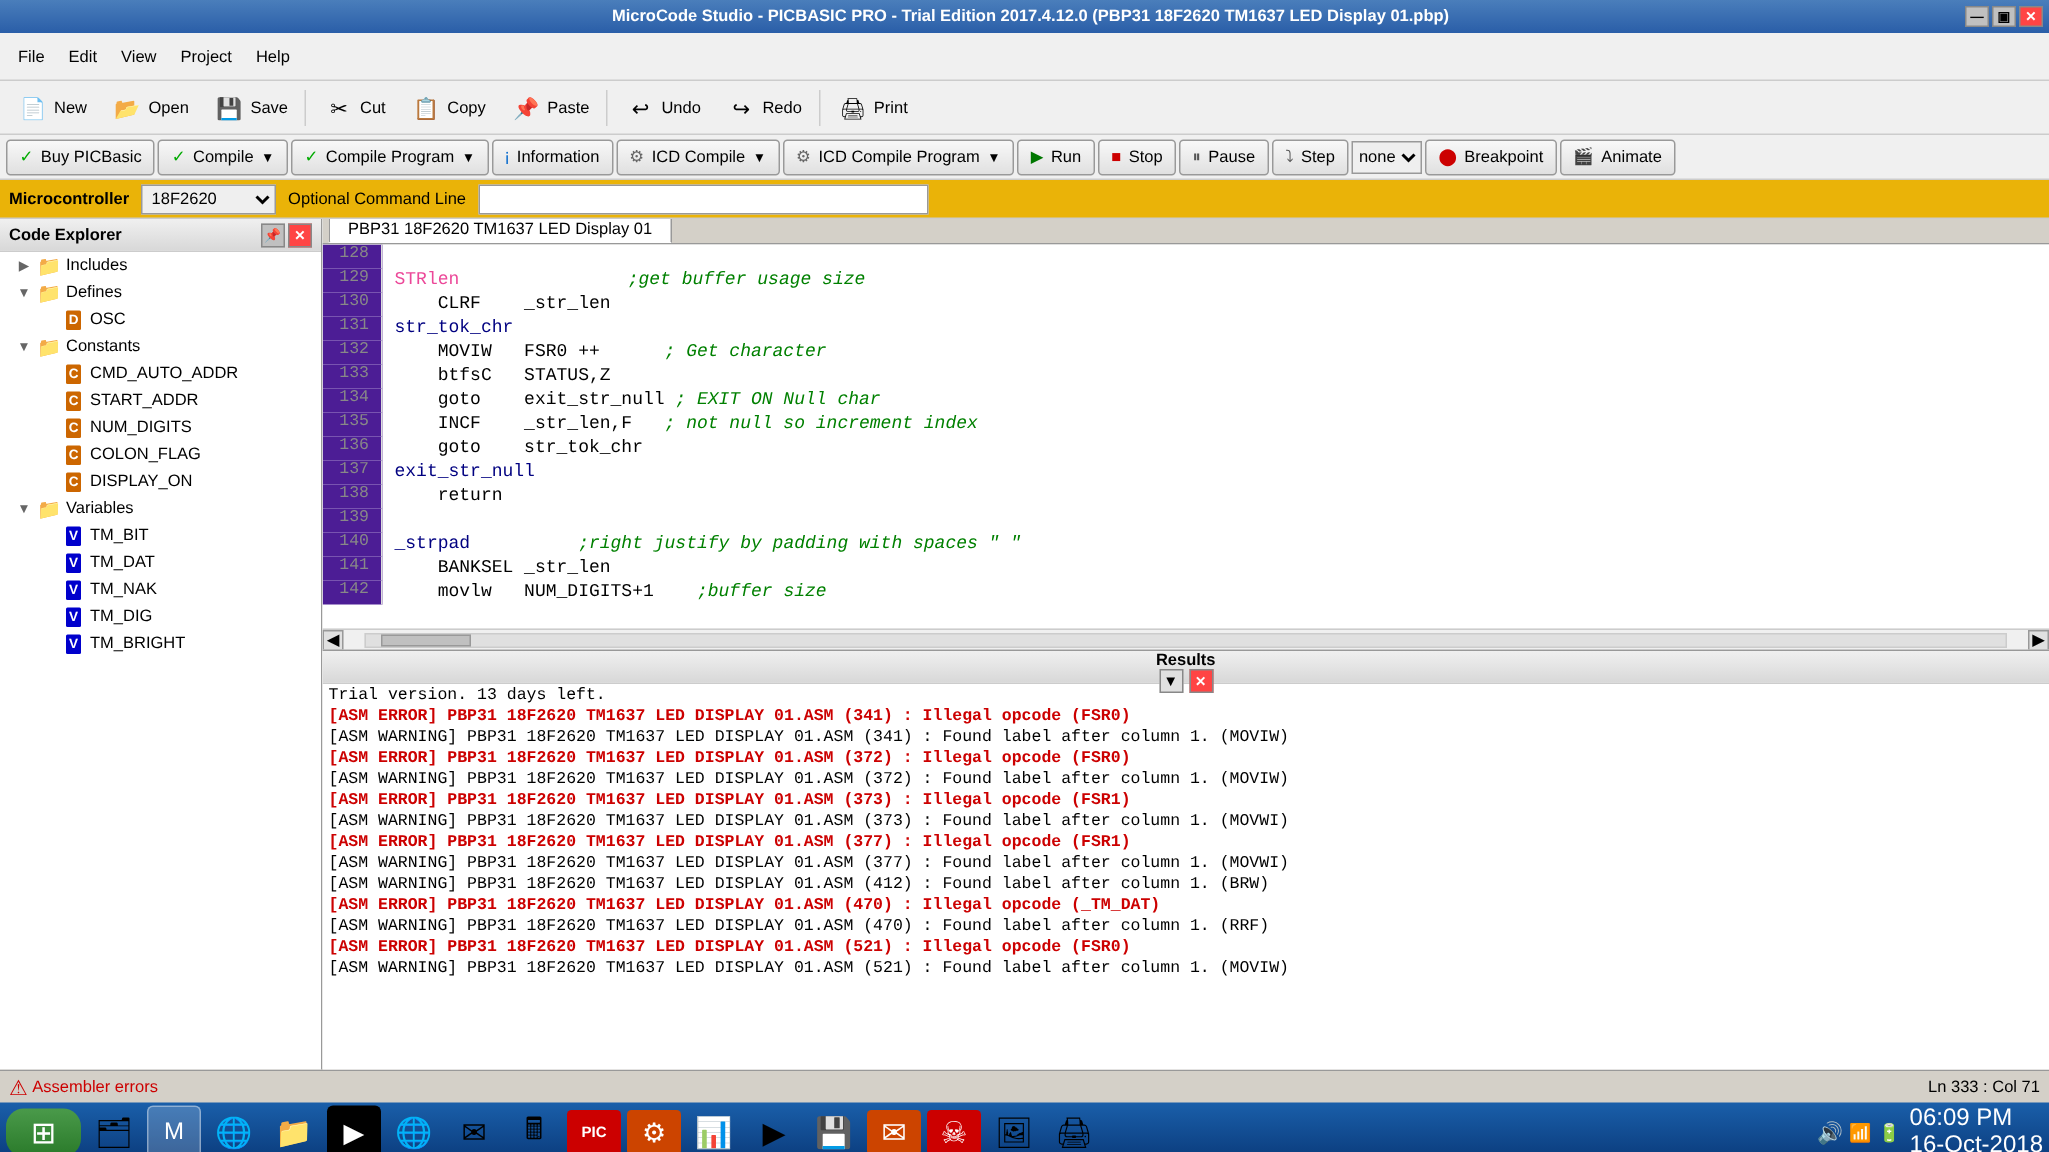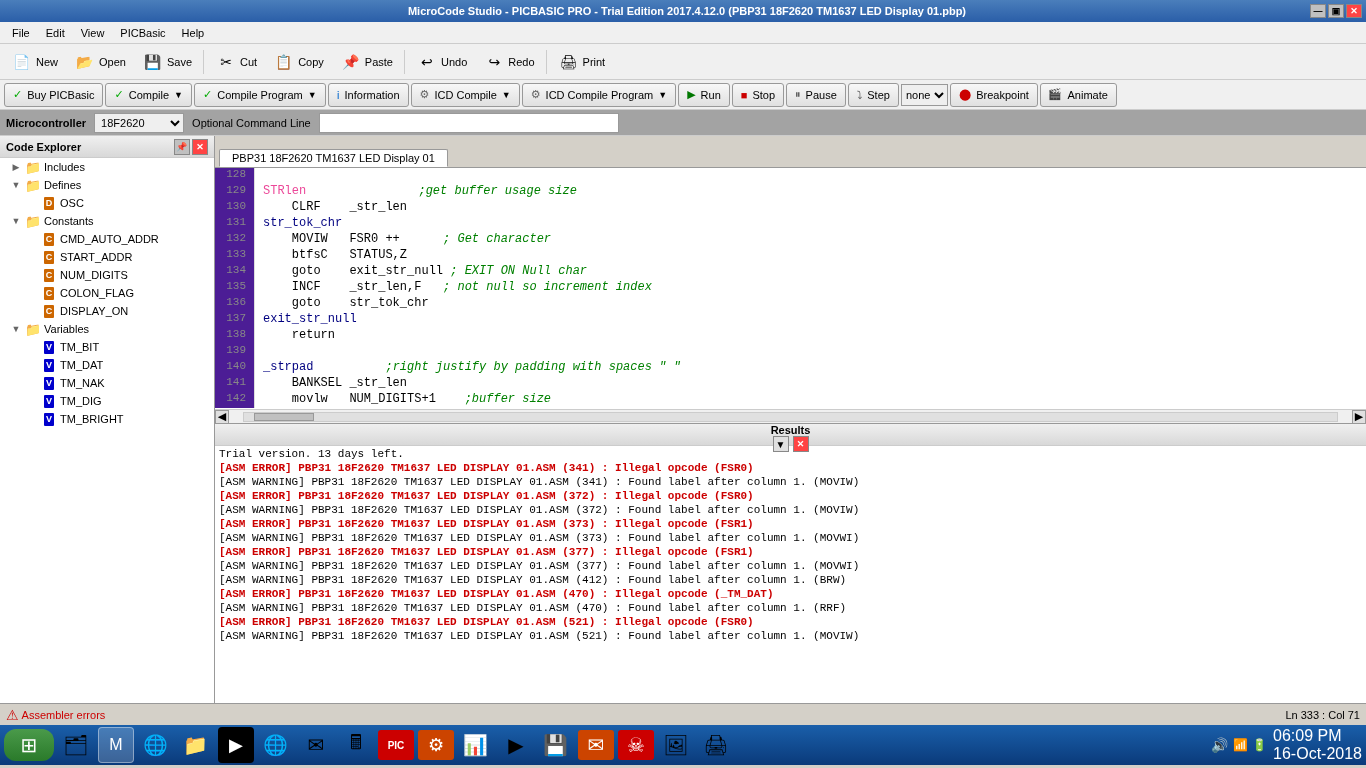--- a/index.html
+++ b/index.html
@@ -6,21 +6,21 @@
     body { font-family: 'Segoe UI', Tahoma, Geneva, Verdana, sans-serif; font-size: 11px; background: #d4d0c8; width: 1366px; height: 768px; overflow: hidden; }
     
     
     #title-bar { background: linear-gradient(to bottom, #4a7ebb, #2a5ea8); color: white; height: 22px; display: flex; align-items: center; justify-content: space-between; padding: 0 4px; font-size: 11px; font-weight: bold; }
     #title-bar-title { flex: 1; text-align: center; }
     #title-bar-controls { display: flex; gap: 2px; }
     .title-btn { width: 16px; height: 14px; border: 1px solid #888; background: #c0c0c0; color: black; font-size: 9px; display: flex; align-items: center; justify-content: center; cursor: pointer; }
     .title-btn.close { background: #ff4444; color: white; }
     
     
-    #menu-bar { background: #f0f0f0; height: 22px; display: flex; align-items: center; padding: 0 4px; border-bottom: 1px solid #ccc; }
+    #menu-bar { background: #f0f0f0; height: 32px; display: flex; align-items: center; padding: 0 4px; border-bottom: 1px solid #ccc; }
     .menu-item { padding: 2px 8px; cursor: pointer; font-size: 11px; }
     
     
     #toolbar { background: #f0f0f0; height: 36px; display: flex; align-items: center; padding: 0 4px; gap: 2px; border-bottom: 1px solid #ccc; }
     .toolbar-btn { display: flex; align-items: center; gap: 3px; padding: 2px 6px; border: 1px solid transparent; cursor: pointer; font-size: 11px; border-radius: 2px; background: transparent; height: 28px; }
     .toolbar-sep { width: 1px; height: 24px; background: #ccc; margin: 0 2px; }
     .tb-icon { width: 22px; height: 22px; display: flex; align-items: center; justify-content: center; font-size: 14px; }
     
     
     #toolbar2 { background: #f0f0f0; height: 30px; display: flex; align-items: center; padding: 0 4px; gap: 2px; border-bottom: 1px solid #ccc; }
@@ -29,21 +29,21 @@
     .tb2-btn.info-icon::before { content: "ℹ"; color: #0066cc; margin-right: 2px; }
     .tb2-btn.icd-icon::before { content: "⚙"; color: #666; margin-right: 2px; }
     .tb2-btn.run-icon::before { content: "▶"; color: #007700; margin-right: 2px; }
     .tb2-btn.stop-icon::before { content: "■"; color: #cc0000; margin-right: 2px; }
     .tb2-btn.pause-icon::before { content: "⏸"; color: #555; margin-right: 2px; }
     .tb2-btn.step-icon::before { content: "⤵"; color: #555; margin-right: 2px; }
     .tb2-btn.bp-icon::before { content: "⬤"; color: #cc0000; margin-right: 2px; }
     .tb2-btn.anim-icon::before { content: "🎬"; margin-right: 2px; }
     
     
-    #micro-bar { background: #a3a3a3; height: 26px; display: flex; align-items: center; padding: 0 6px; gap: 8px; border-bottom: 1px solid #ccc; }
+    #micro-bar { background: #eab308; height: 26px; display: flex; align-items: center; padding: 0 6px; gap: 8px; border-bottom: 1px solid #ccc; }
     #micro-bar label { font-size: 11px; font-weight: bold; }
     #micro-bar select { font-size: 11px; height: 20px; border: 1px solid #999; padding: 0 2px; }
     #micro-bar input { font-size: 11px; height: 20px; border: 1px solid #999; padding: 0 4px; width: 200px; }
     
     
     #main-area { display: flex; height: calc(768px - 22px - 22px - 36px - 30px - 26px - 25px - 40px); }
     
     
     #code-explorer { width: 215px; border-right: 1px solid #999; background: white; display: flex; flex-direction: column; overflow: hidden; }
     #code-explorer-header { background: linear-gradient(to bottom, #f0f0f0, #d8d8d8); height: 22px; display: flex; align-items: center; padding: 0 6px; border-bottom: 1px solid #ccc; font-weight: bold; font-size: 11px; justify-content: space-between; }
@@ -58,21 +58,21 @@
     .tree-label { font-size: 11px; }
     .folder-icon { color: #f5c842; font-size: 13px; }
     .item-icon-c { background: #cc6600; color: white; font-size: 9px; font-weight: bold; padding: 0 2px; border-radius: 1px; height: 13px; line-height: 13px; }
     .item-icon-d { background: #cc6600; color: white; font-size: 9px; font-weight: bold; padding: 0 2px; border-radius: 1px; height: 13px; line-height: 13px; }
     .item-icon-v { background: #0000cc; color: white; font-size: 9px; font-weight: bold; padding: 0 2px; border-radius: 1px; height: 13px; line-height: 13px; }
     .indent1 { padding-left: 8px; }
     .indent2 { padding-left: 24px; }
     
     
     #code-area { flex: 1; display: flex; flex-direction: column; overflow: hidden; background: white; }
-    #tabs { background: #d4d0c8; display: flex; align-items: flex-end; padding: 3px 4px 0; height: 32px; border-bottom: 1px solid #999; }
+    #tabs { background: #d4d0c8; display: flex; align-items: flex-end; padding: 3px 4px 0; height: 17px; border-bottom: 1px solid #999; }
     .code-tab { padding: 2px 12px; border: 1px solid #999; border-bottom: none; background: #c0bcb4; font-size: 11px; cursor: pointer; margin-right: 2px; border-radius: 2px 2px 0 0; }
     .code-tab.active { background: white; border-bottom: 1px solid white; }
     #code-content { flex: 1; overflow: auto; font-family: 'Courier New', monospace; font-size: 12px; background: white; }
     .code-line { display: flex; min-height: 16px; }
     .line-num { width: 40px; min-width: 40px; text-align: right; padding-right: 8px; color: #888; background: #4c1d95; border-right: 1px solid #ddd; font-size: 11px; user-select: none; }
     .line-code { padding-left: 8px; color: #000; white-space: pre; flex: 1; }
     
     
     #results-panel { height: 280px; border-top: 1px solid #999; background: white; display: flex; flex-direction: column; }
     #results-header { background: linear-gradient(to bottom, #f0f0f0, #d8d8d8); height: 22px; display: flex; align-items: center; padding: 0 6px; border-bottom: 1px solid #ccc; font-weight: bold; font-size: 11px; justify-content: space-between; flex-direction: column; }
@@ -116,21 +116,21 @@
     <div class="title-btn">—</div>
     <div class="title-btn">▣</div>
     <div class="title-btn close">✕</div>
   </div>
 </div>
 
 <div id="menu-bar">
   <div class="menu-item">File</div>
   <div class="menu-item">Edit</div>
   <div class="menu-item">View</div>
-  <div class="menu-item">PICBasic</div>
+  <div class="menu-item">Project</div>
   <div class="menu-item">Help</div>
 </div>
 
 <div id="toolbar">
   <div class="toolbar-btn">
     <div class="tb-icon">📄</div>
     <span>New</span>
   </div>
   <div class="toolbar-btn">
     <div class="tb-icon">📂</div>

